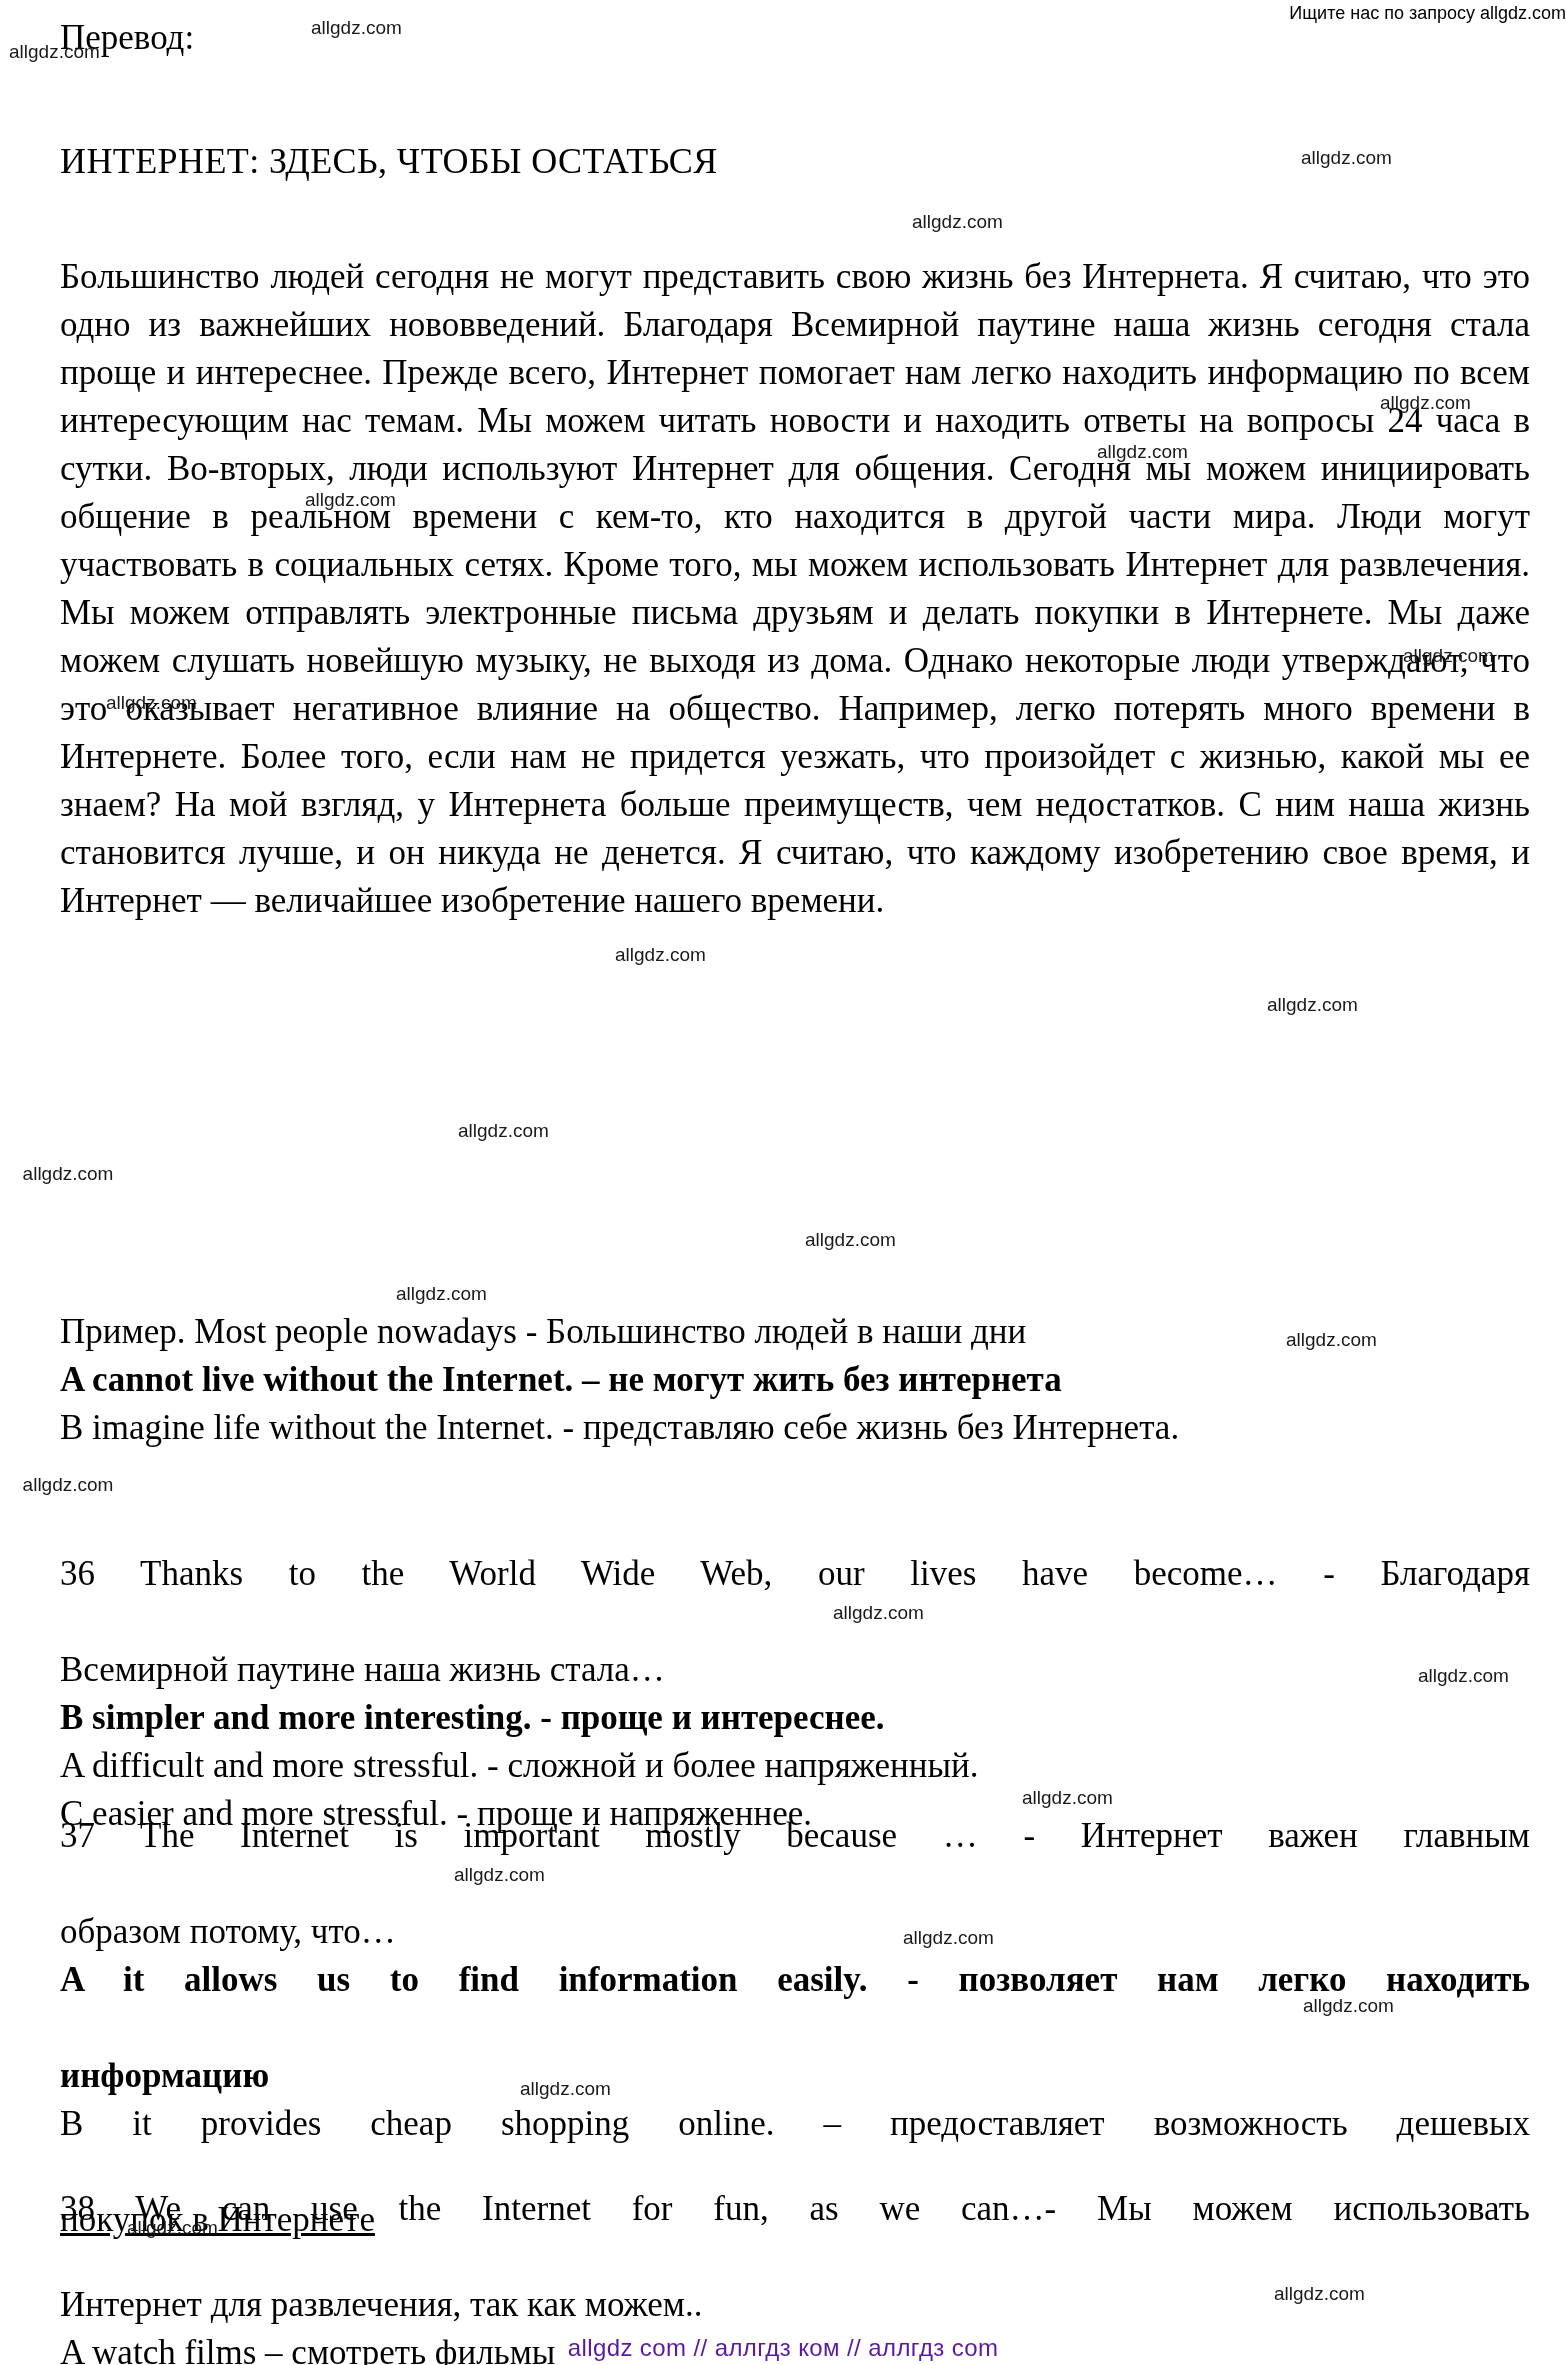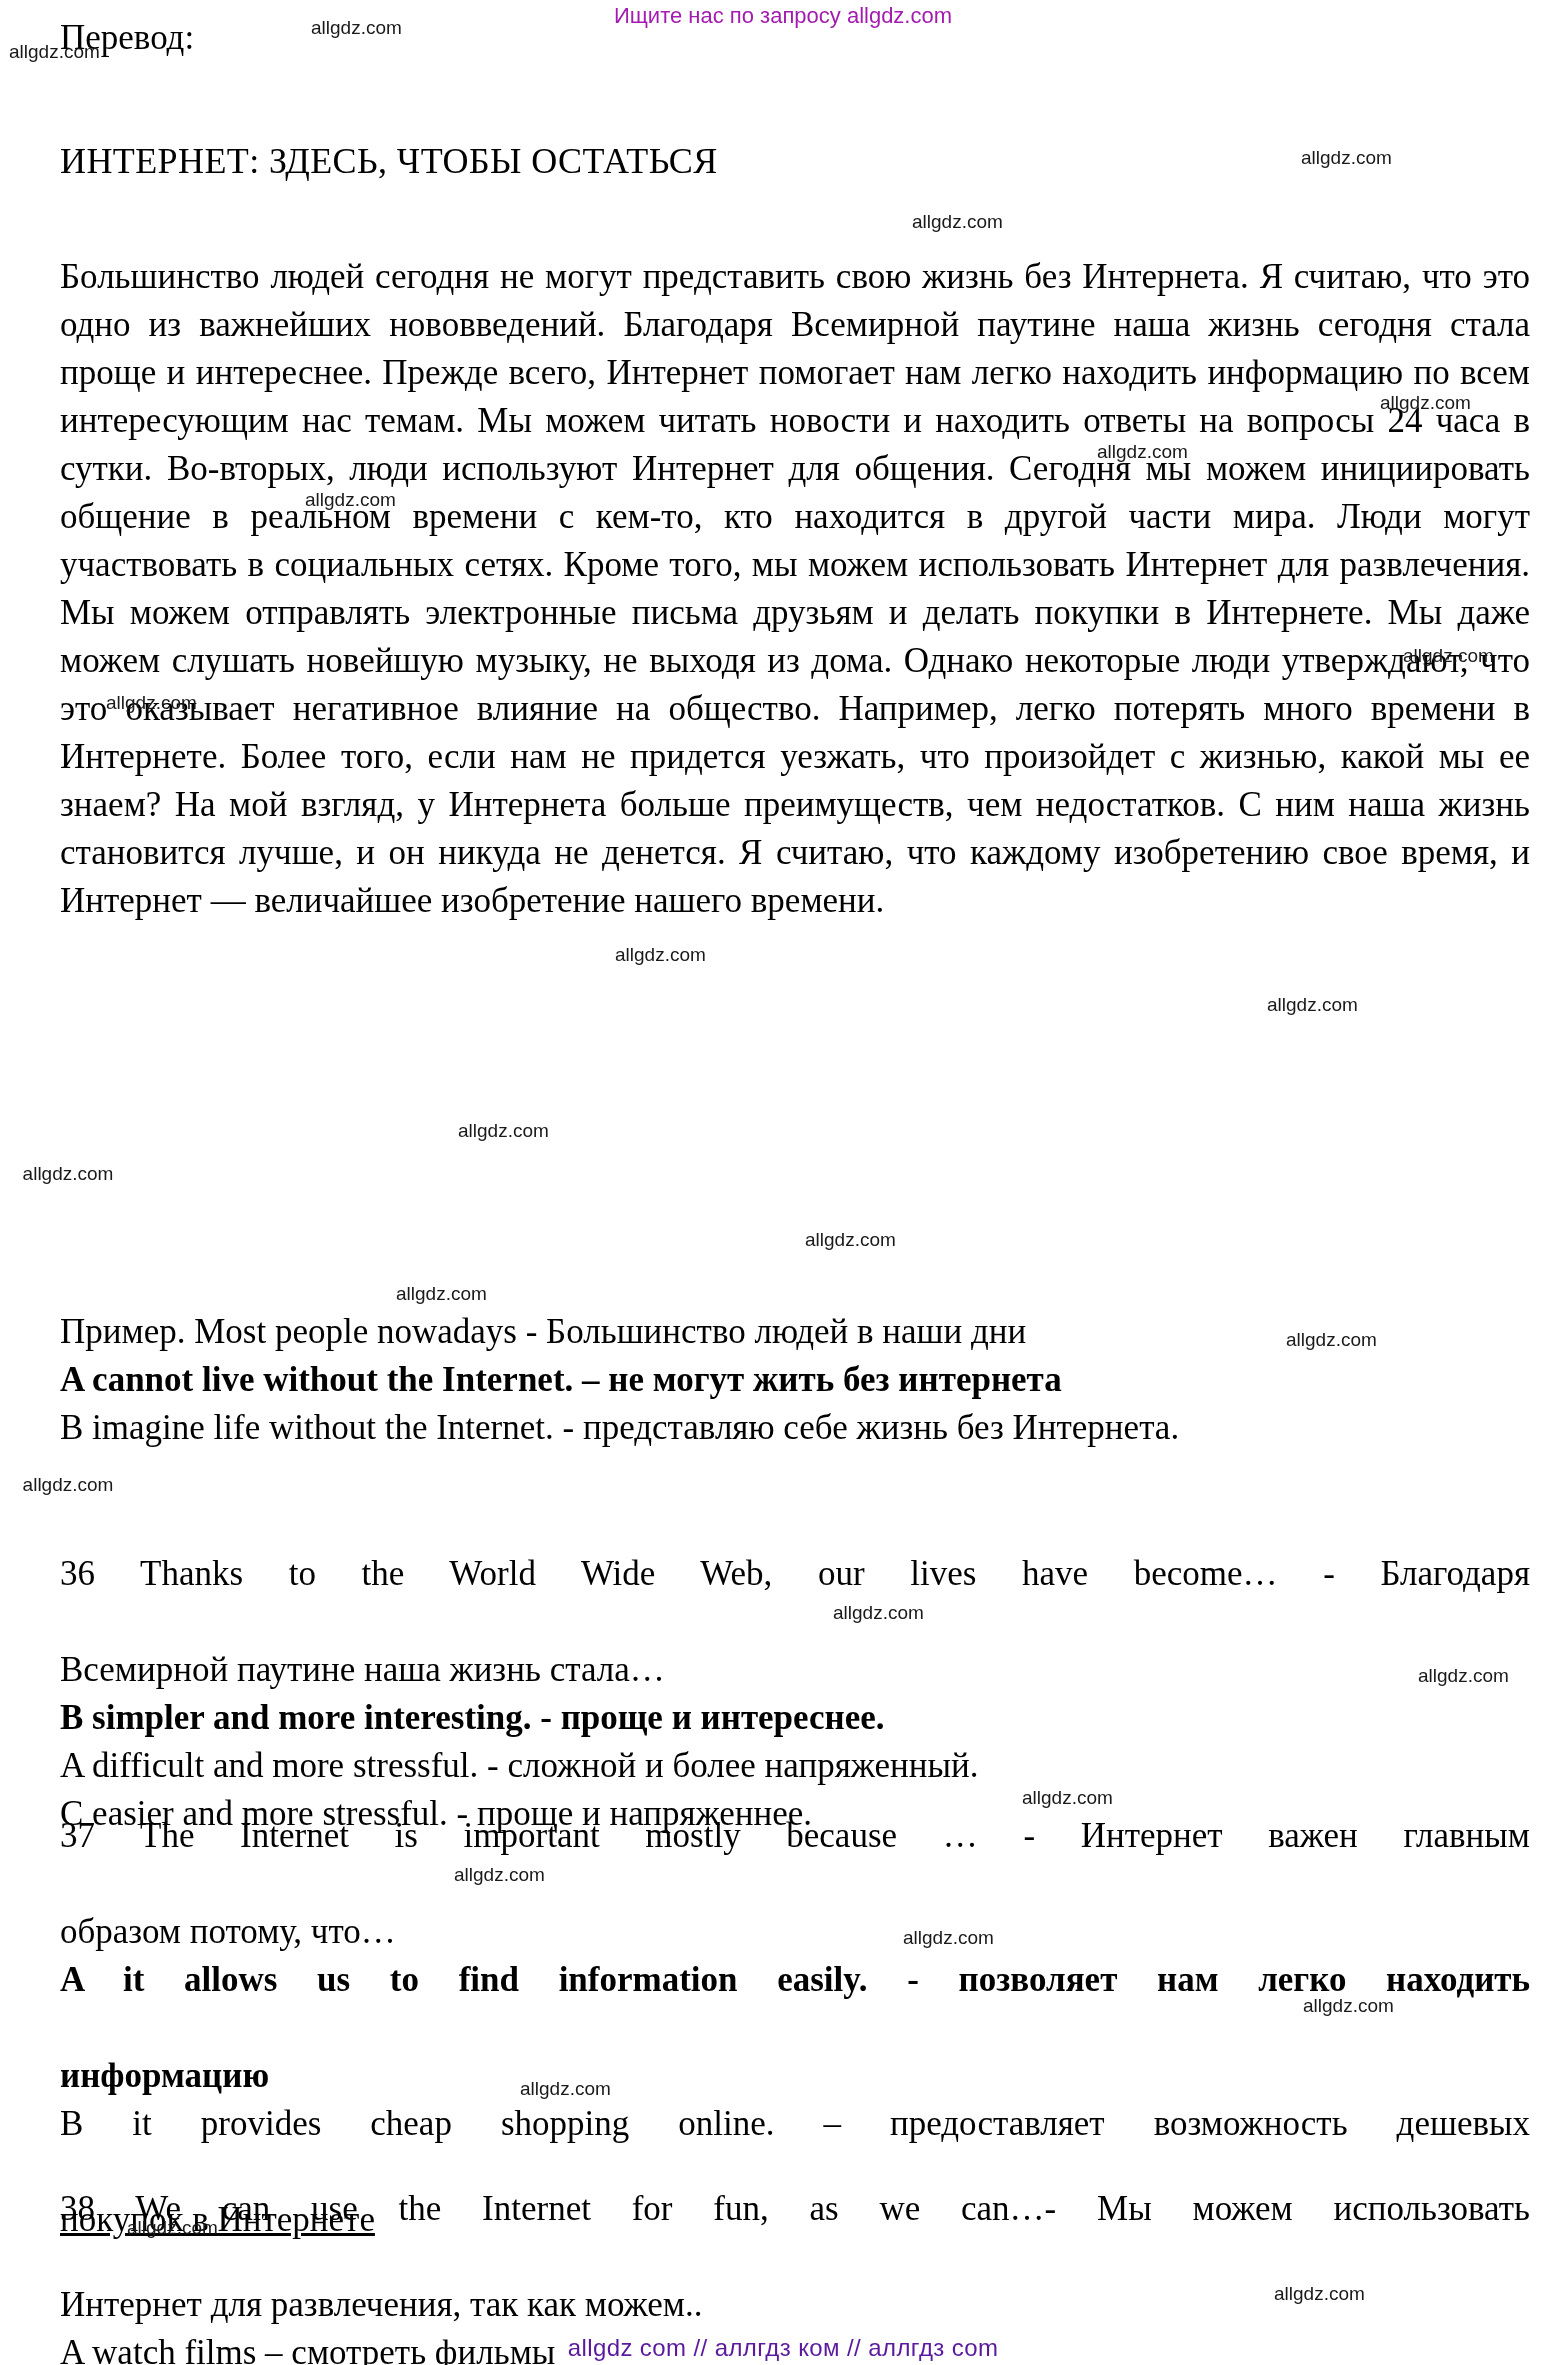--- a/index.html
+++ b/index.html
@@ -15,25 +15,25 @@
     color: #000000;
     overflow: hidden;
   }
 
   
   .promo-bar {
     position: absolute;
     top: 3px;
     left: 0;
     width: 1566px;
-    text-align: center;
+    text-align: right;
     font-family: "Liberation Sans", sans-serif;
-    font-size: 22px;
+    font-size: 18px;
     font-weight: 400;
-    color: #a21caf;
+    color: #000000;
     letter-spacing: 0px;
   }
 
   
   .page {
     position: absolute;
     top: 0;
     left: 0;
     width: 1566px;
     height: 2366px;

